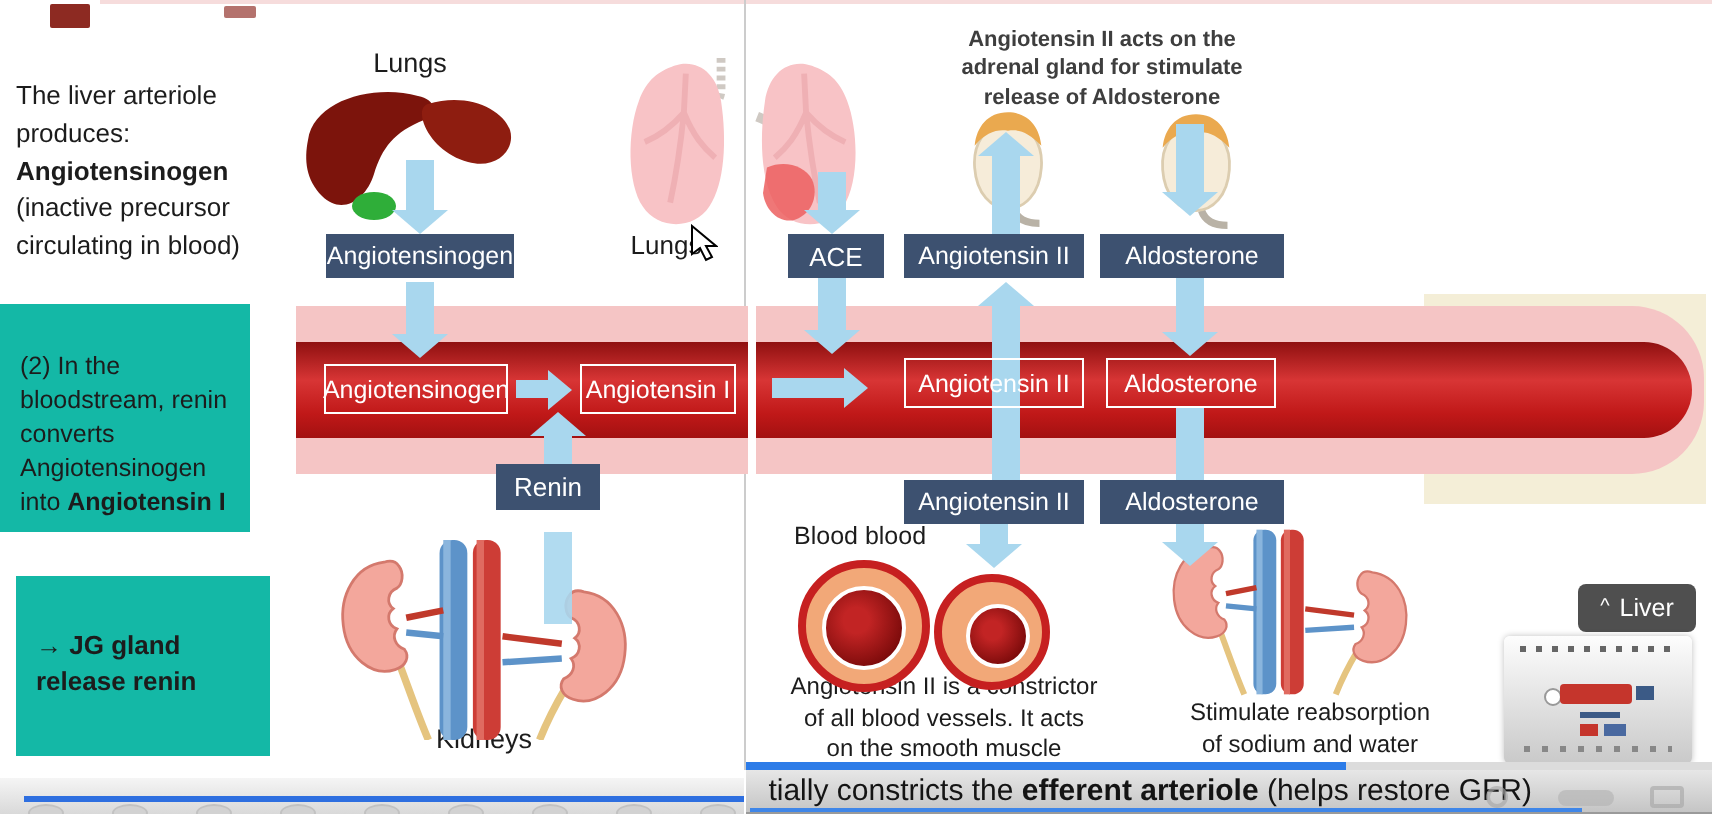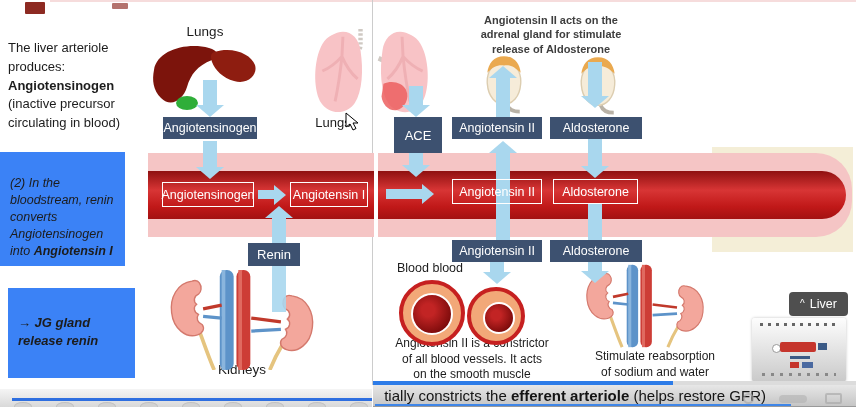--- a/index.html
+++ b/index.html
@@ -4,21 +4,21 @@
 <style>
   html,body{margin:0;padding:0;background:#fff;}
   .stage{position:relative;width:856px;height:407px;overflow:hidden;background:#fff;
          font-family:"Liberation Sans", sans-serif;color:#1c1c1c;}
   .abs{position:absolute;}
   .prewrap{white-space:pre-line;}
   .center{text-align:center;}
   b,.bold{font-weight:700;}
 
   
-  .greenbox{background:#3b82f6;box-sizing:border-box;font-style:italic;}
+  .greenbox{background:#14b8a6;box-sizing:border-box;}
   .creambox{background:#f4eed7;box-sizing:border-box;}
 
   
   .tag{background:#3d5170;color:#fff;display:flex;align-items:center;justify-content:center;
        font-size:12.5px;z-index:4;box-sizing:border-box;}
 
   
   .vessel-outer{background:#f5c5c5;z-index:1;}
   .vessel-inner{background:linear-gradient(#8f1010,#d83535 40%,#c01818 75%,#a31111);z-index:2;}
   .vbox{border:1.5px solid #fff;color:#fff;display:flex;align-items:center;justify-content:center;
@@ -129,42 +129,42 @@
     <path d="M2 1 L2 15 L6 12 L9 18 L12 16.5 L9 11 L14 11 Z" fill="#fff" stroke="#000" stroke-width="1"></path>
   </svg>
 
   <div class="abs vessel-outer" style="left:148px;top:153px;width:226px;height:84px;"></div>
   <div class="abs vessel-inner" style="left:148px;top:171px;width:226px;height:48px;"></div>
   <div class="abs vbox" style="left:162px;top:182px;width:92px;height:25px;">Angiotensinogen</div>
   <div class="arrow rightward" style="left:258px;top:190px;width:16px;height:9px;"></div>
   <div class="abs vbox" style="left:290px;top:182px;width:78px;height:25px;">Angiotensin I</div>
 
   <div class="arrow up" style="left:272px;top:218px;width:14px;height:25px;"></div>
-  <div class="abs tag" style="left:248px;top:243px;width:52px;height:23px;font-size:13px;">Renin</div>
+  <div class="abs tag" style="left:248px;top:232px;width:52px;height:23px;font-size:13px;">Renin</div>
   <div class="arrow" style="left:272px;top:266px;width:14px;height:46px;opacity:.9;"></div>
 
   <svg class="abs organ" style="left:162px;top:270px;" width="160" height="100">
       <use href="#kidsym"></use>
     </svg>
   <div class="abs center" style="left:178px;top:362px;width:128px;font-size:13.5px;">Kidneys</div>
 
   <div class="abs" style="left:372px;top:0;width:1px;height:385px;background:#cccccc;"></div>
 
   <div class="abs prewrap center" style="left:462px;top:13px;width:178px;font-size:11px;font-weight:700;line-height:1.3;color:#3e3e3e;">Angiotensin II acts on the
 adrenal gland for stimulate
 release of Aldosterone</div>
 
   <svg class="abs organ" style="left:376px;top:27px;" width="58" height="92" viewBox="0 0 58 94">
     <path d="M2 32 C12 36 22 42 30 52" stroke="#cfc9c3" stroke-width="5" fill="none"></path>
     <path d="M30 6 C18 2 8 10 6 24 C3 44 4 66 12 78 C20 90 38 90 46 78 C54 66 54 40 48 24 C44 13 38 9 30 6 Z" fill="#f8c3c6"></path>
     <path d="M26 10 L27 30 M27 30 C34 38 40 42 47 45 M27 30 C22 42 17 48 11 53 M27 30 C29 50 31 62 34 76" stroke="#efb0b4" stroke-width="3" fill="none"></path>
     <path d="M7 58 C16 54 26 57 30 64 C34 73 29 83 20 85 C12 86 6 79 5 71 Z" fill="#ec5f5f" opacity=".85"></path>
   </svg>
   <div class="arrow down" style="left:409px;top:86px;width:14px;height:19px;"></div>
-  <div class="abs tag" style="left:394px;top:117px;width:48px;height:36px;font-size:13px;">ACE</div>
+  <div class="abs tag" style="left:394px;top:117px;width:48px;height:22px;font-size:13px;">ACE</div>
 
   <svg class="abs organ" style="left:479px;top:51px;" width="50" height="64">
       <use href="#adrsym"></use>
     </svg>
   <div class="arrow up" style="left:496px;top:78px;width:14px;height:39px;"></div>
   <svg class="abs organ" style="left:573px;top:53px;" width="50" height="62">
       <use href="#adrsym"></use>
     </svg>
   <div class="arrow down" style="left:588px;top:62px;width:14px;height:34px;"></div>
 

